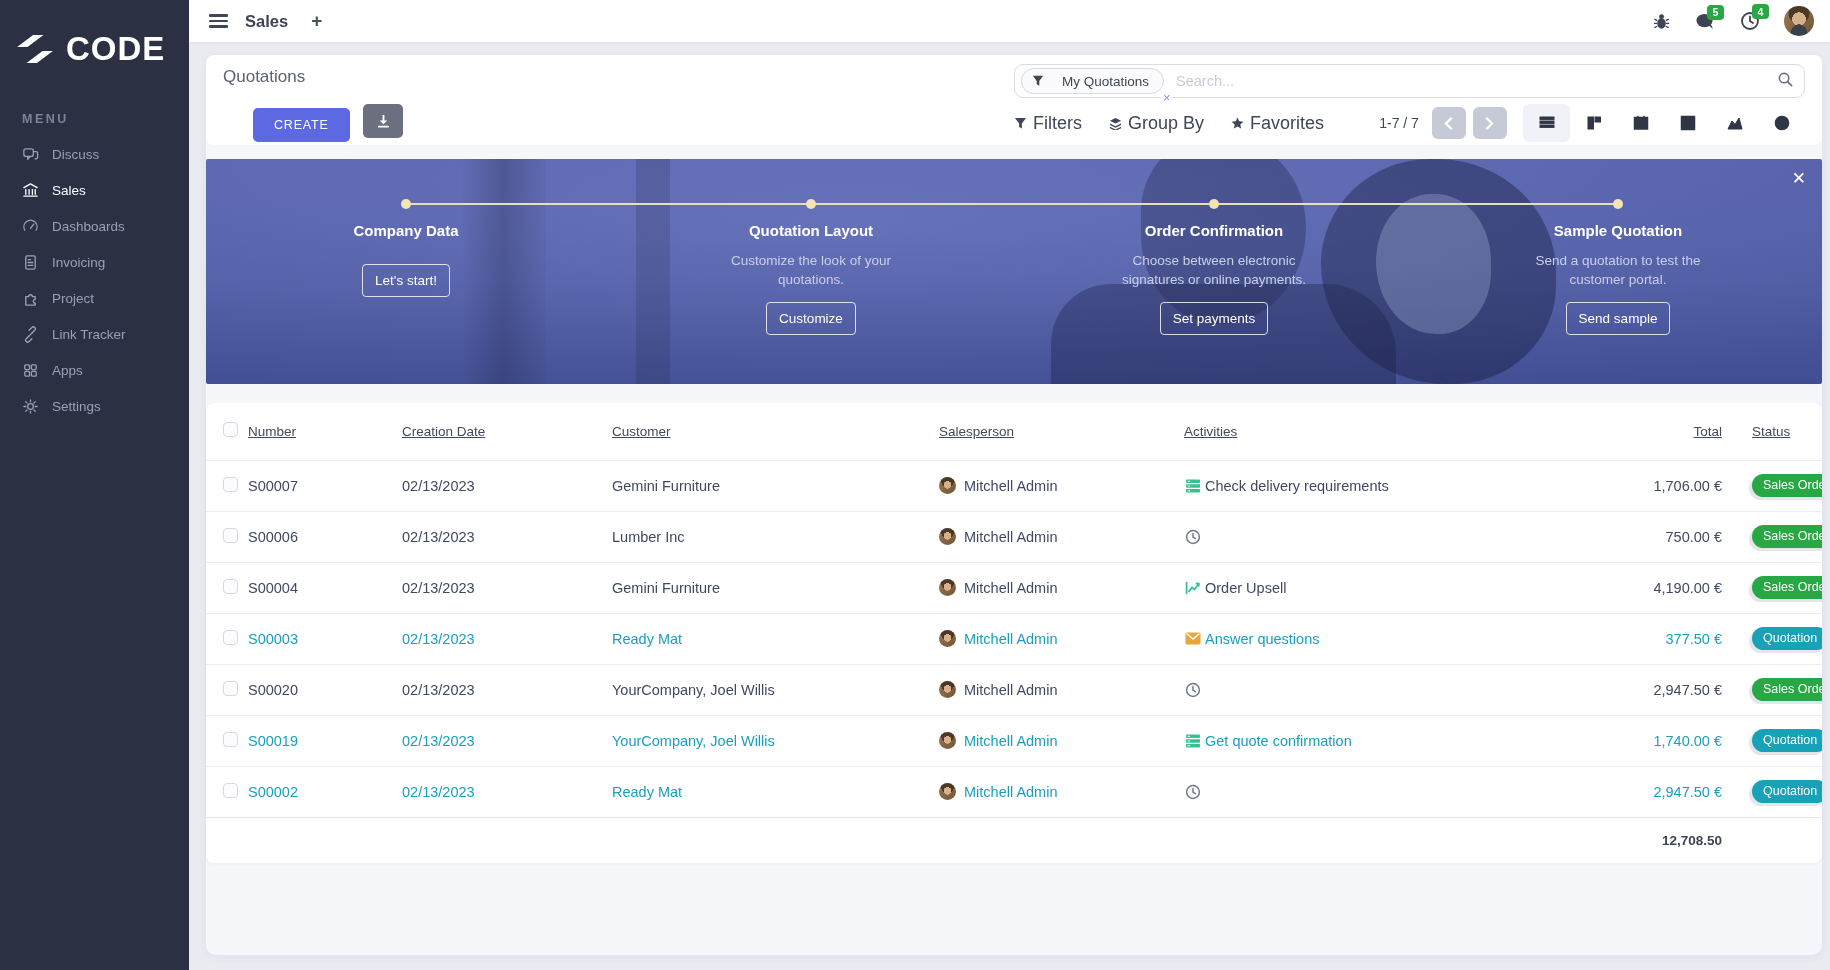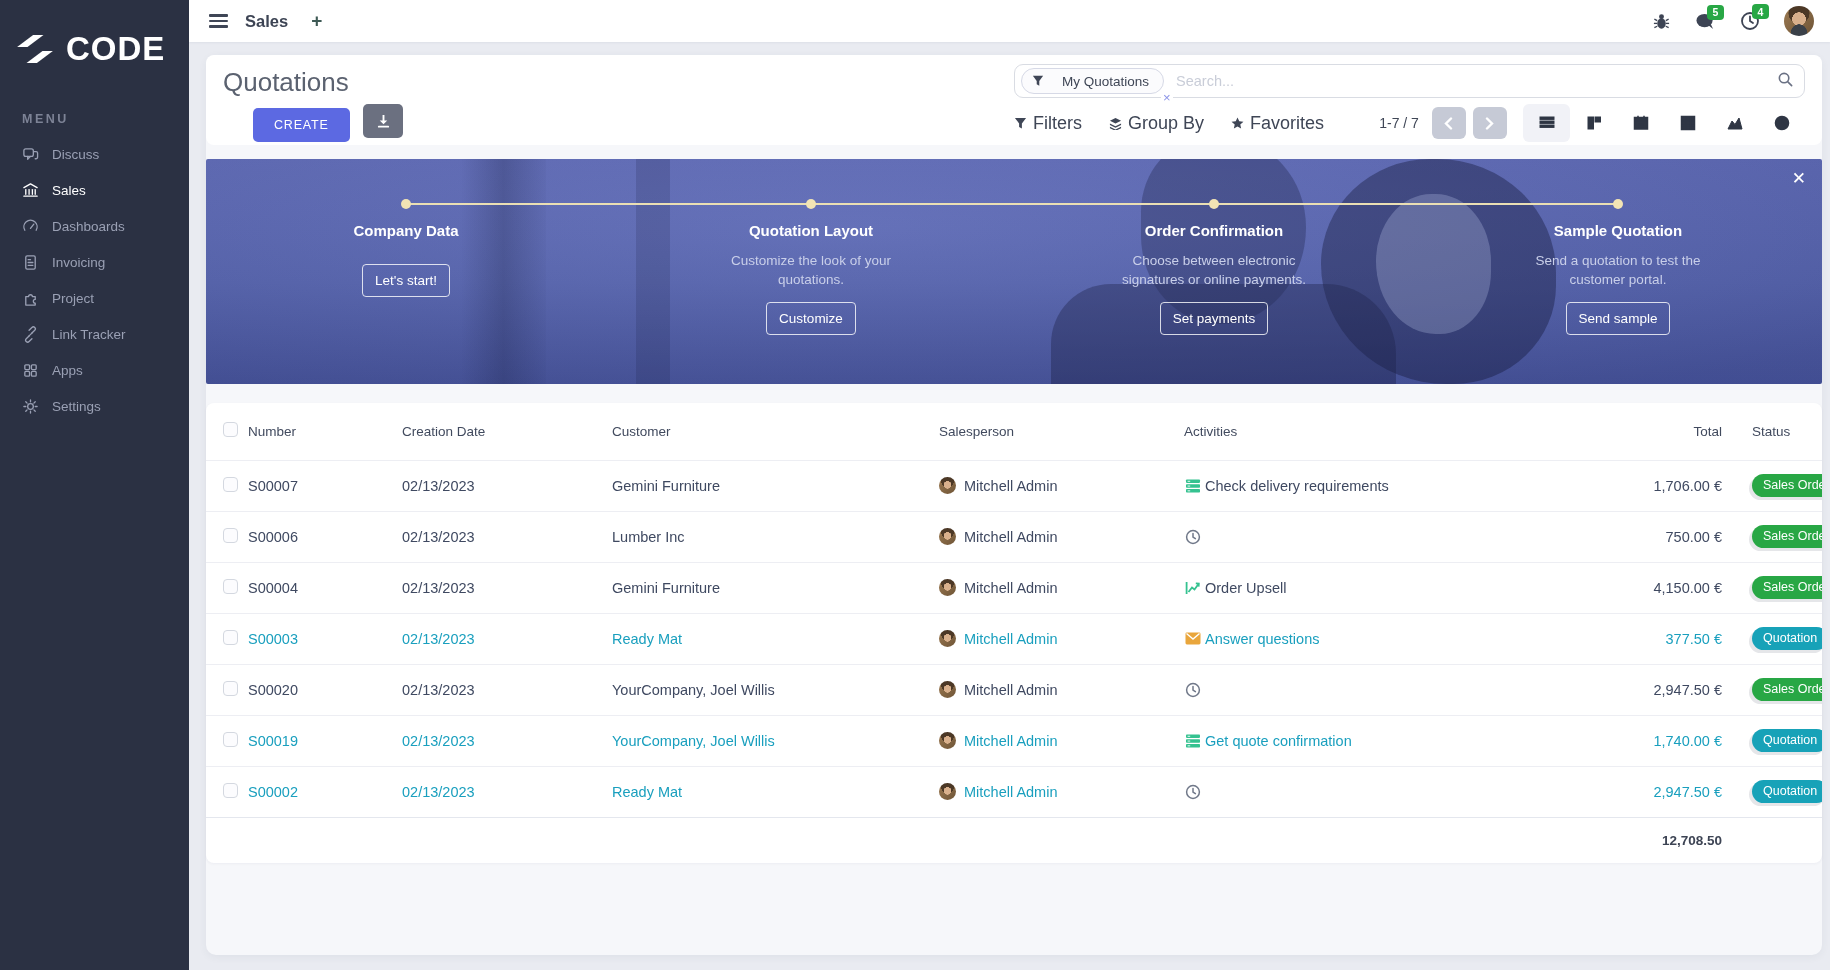--- a/index.html
+++ b/index.html
@@ -35,21 +35,21 @@
       radial-gradient(circle at 50% 44%, #d9b08c 0 30%, transparent 31%),
       radial-gradient(circle at 50% 24%, #4c3826 0 38%, transparent 39%),
       linear-gradient(135deg,#9c7a52,#6e5436); }
 
   .content { flex:1; background:#e9ebf1; padding:13px 8px 0 17px; }
   .shell { width:1616px; height:900px; background:#f6f7fa; border-radius:10px; box-shadow:0 2px 8px rgba(50,60,90,.06); padding:0; }
 
   
   .panel { background:#fff; border-radius:8px; height:90px; padding:9px 17px 0 17px; }
   .p-row1 { display:flex; align-items:flex-start; justify-content:space-between; }
-  .page-title { font-size:26px; color:#5b6270; padding-top:3px; }
+  .page-title { font-size:17px; color:#5b6270; padding-top:3px; }
   .searchbox { position:relative; width:791px; height:34px; border:1px solid #d9dce3; border-radius:9px; background:#fff; display:flex; align-items:center; padding:0 10px 0 6px; }
   .facet { display:flex; align-items:center; gap:18px; border:1px solid #d6d9e6; background:#fbfbfd; border-radius:15px; height:26px; padding:0 14px 0 10px; font-size:13.5px; color:#3f4656; cursor:pointer; white-space:nowrap; }
   .facet svg { width:12px; height:12px; fill:#3f4656; }
   .facet-x { position:absolute; left:146px; top:26px; color:#8b93e8; font-size:13px; cursor:pointer; background:#fff; line-height:13px; padding:0 2px; }
   .search-input { flex:1; border:none; outline:none; font-size:14.5px; color:#3f4656; padding-left:12px; font-family:"Liberation Sans",sans-serif; }
   .search-input::placeholder { color:#c9cdd8; }
   .search-glass { flex:0 0 auto; cursor:pointer; }
 
   .p-row2 { display:flex; align-items:center; justify-content:space-between; margin-top:6px;padding-left:30px; }
   .btn-create { height:34px; padding:0 21px; background:#5c69e2; border:none; color:#fff; font-size:12.5px; letter-spacing:.8px; border-radius:5px; cursor:pointer; font-family:"Liberation Sans",sans-serif; }
@@ -81,21 +81,21 @@
   .tdot { position:absolute; top:40px; width:10px; height:10px; border-radius:50%; background:#f2e4b4; z-index:2; transform:translateX(-50%); }
   .step { position:absolute; top:63px; width:310px; transform:translateX(-50%); text-align:center; z-index:2; }
   .step-title { color:#fff; font-size:15px; font-weight:bold; margin-bottom:12px; }
   .step-desc { color:#c9cfe9; font-size:13.5px; line-height:19px; }
   .step-btn { margin-top:13px; background:transparent; border:1px solid rgba(255,255,255,.8); color:#fff; font-size:13.5px; padding:8px 12px; border-radius:4px; cursor:pointer; font-family:"Liberation Sans",sans-serif; }
   .sx1{left:200px;} .sx2{left:605px;} .sx3{left:1008px;} .sx4{left:1412px;}
 
   
   .table-card { margin-top:19px; background:#fff; border-radius:8px; overflow:hidden; box-shadow:0 1px 3px rgba(50,60,90,.05); }
   table { width:1616px; border-collapse:collapse; table-layout:fixed; }
-  th { font-weight:normal; font-size:13.5px; color:#414a5e; text-align:left; height:57px; }
+  th { font-weight:normal; font-size:13.5px; color:#414a5e; text-align:left; height:57px;text-decoration:underline; }
   td { font-size:14.5px; color:#3f4961; height:51px; }
   tbody tr { border-top:1px solid #edeef3; cursor:pointer; }
   .col-chk { width:42px; padding-left:17px; }
   .col-num { width:154px; }
   .col-date { width:210px; }
   .col-cust { width:327px; }
   .col-sales { width:245px; }
   .col-act { width:417px; }
   .col-total { width:121px; text-align:right; }
   .col-status { width:100px; padding-left:30px; }
@@ -488,21 +488,21 @@
           <svg width="16" height="16" viewBox="0 0 16 16" fill="none" stroke="#35c290" stroke-width="1.8">
                           <line x1="1.6" y1="2" x2="1.6" y2="14"></line>
                           <path d="M3.5 12 L7 7.5 9.5 9.5 13.5 4"></path>
                           <path d="M10.8 3.4 L13.8 3.6 13.6 6.6" fill="none"></path>
                         </svg>
         </span>
 
         <span class="c-act-label">Order Upsell</span>
       </span>
     </td>
-    <td class="col-total c-total">4,150.00 €</td>
+    <td class="col-total c-total">4,190.00 €</td>
     <td class="col-status"><span class="badge green">Sales Order</span></td>
   </tr>
 
   <tr class="hl">
     <td class="col-chk"><span class="chk" style="display:inline-block"></span></td>
     <td class="col-num c-num">S00003</td>
     <td class="col-date c-date">02/13/2023</td>
     <td class="col-cust c-cust">Ready Mat</td>
     <td class="col-sales">
       <span class="sales-cell">

